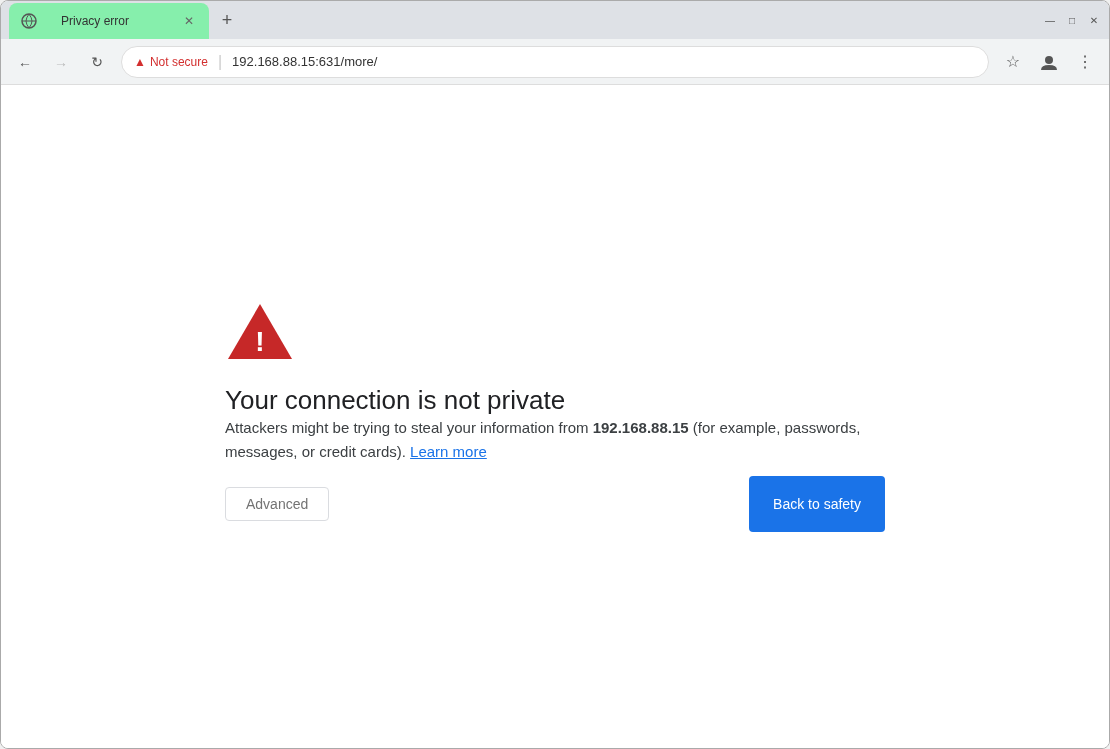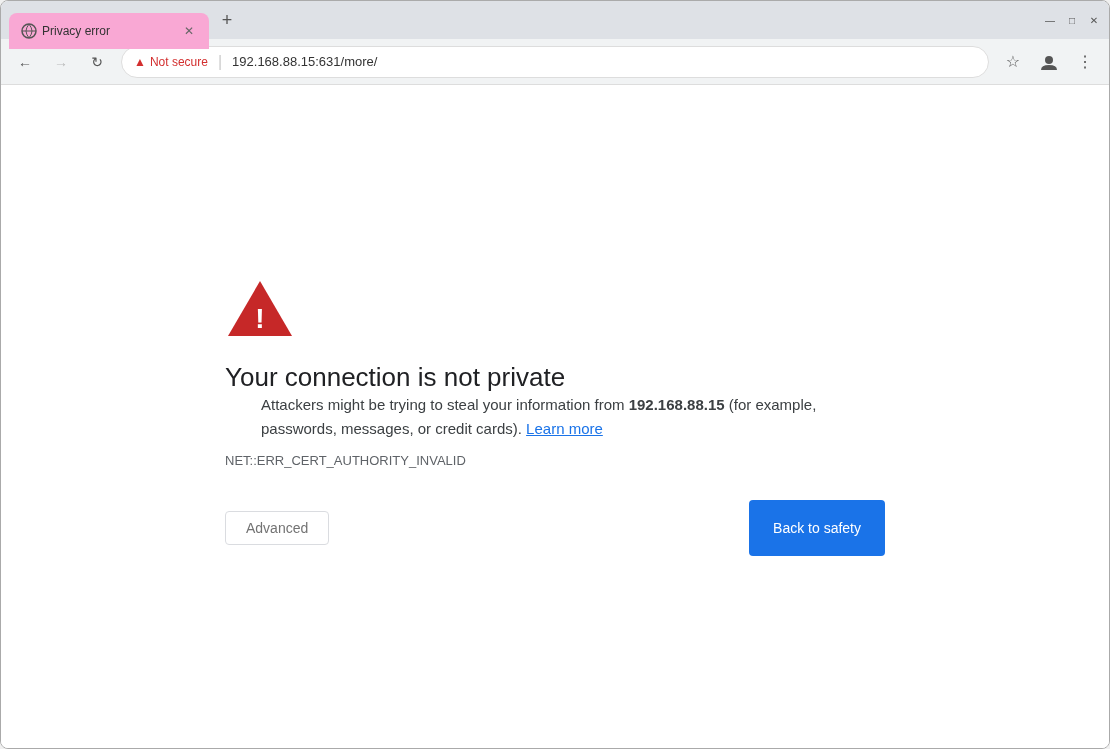--- a/index.html
+++ b/index.html
@@ -28,30 +28,30 @@
     }
 
     .tab-bar {
       display: flex;
       align-items: stretch;
       flex: 1;
       height: 38px;
     }
 
     .tab {
-      background: #f9a8d4;
+      background: #86efac;
       border-radius: 8px 8px 0 0;
       display: flex;
       align-items: center;
       padding: 0 12px;
-      gap: 5px;
+      gap: 24px;
       min-width: 200px;
       max-width: 240px;
       height: 36px;
-      margin-top: 12px;
+      margin-top: 2px;
       position: relative;
     }
 
     .tab-favicon {
       width: 16px;
       height: 16px;
       display: flex;
       align-items: center;
       justify-content: center;
     }
@@ -221,21 +221,20 @@
       font-size: 26px;
       font-weight: 400;
       color: #202124;
     }
 
     .error-description {
       font-size: 15px;
       color: #3c4043;
       line-height: 1.6;
       margin-bottom: 12px;
-      margin-left: 36px;
     }
 
     .error-description .ip {
       font-weight: bold;
     }
 
     .learn-more {
       color: #1a73e8;
       text-decoration: underline;
       cursor: pointer;
@@ -340,21 +339,20 @@
           <text x="35" y="50" text-anchor="middle" font-size="28" font-weight="bold" fill="white" font-family="Arial">!</text>
         </svg>
       </div>
 
       <h1 class="error-title">Your connection is not private</h1>
 
       <p class="error-description">
         <span>Attackers might be trying to steal your information from </span><span class="ip">192.168.88.15</span><span> (for example, passwords, messages, or credit cards).</span> <a class="learn-more">Learn more</a>
       </p>
 
-      <p class="error-code">NET::ERR_CERT_AUTHORITY_INVALID</p>
 
       <div class="button-row">
         <button class="btn-advanced">Advanced</button>
         <button class="btn-safety">Back to safety</button>
       </div>
 
     </div>
   </div>
 
 </div>

